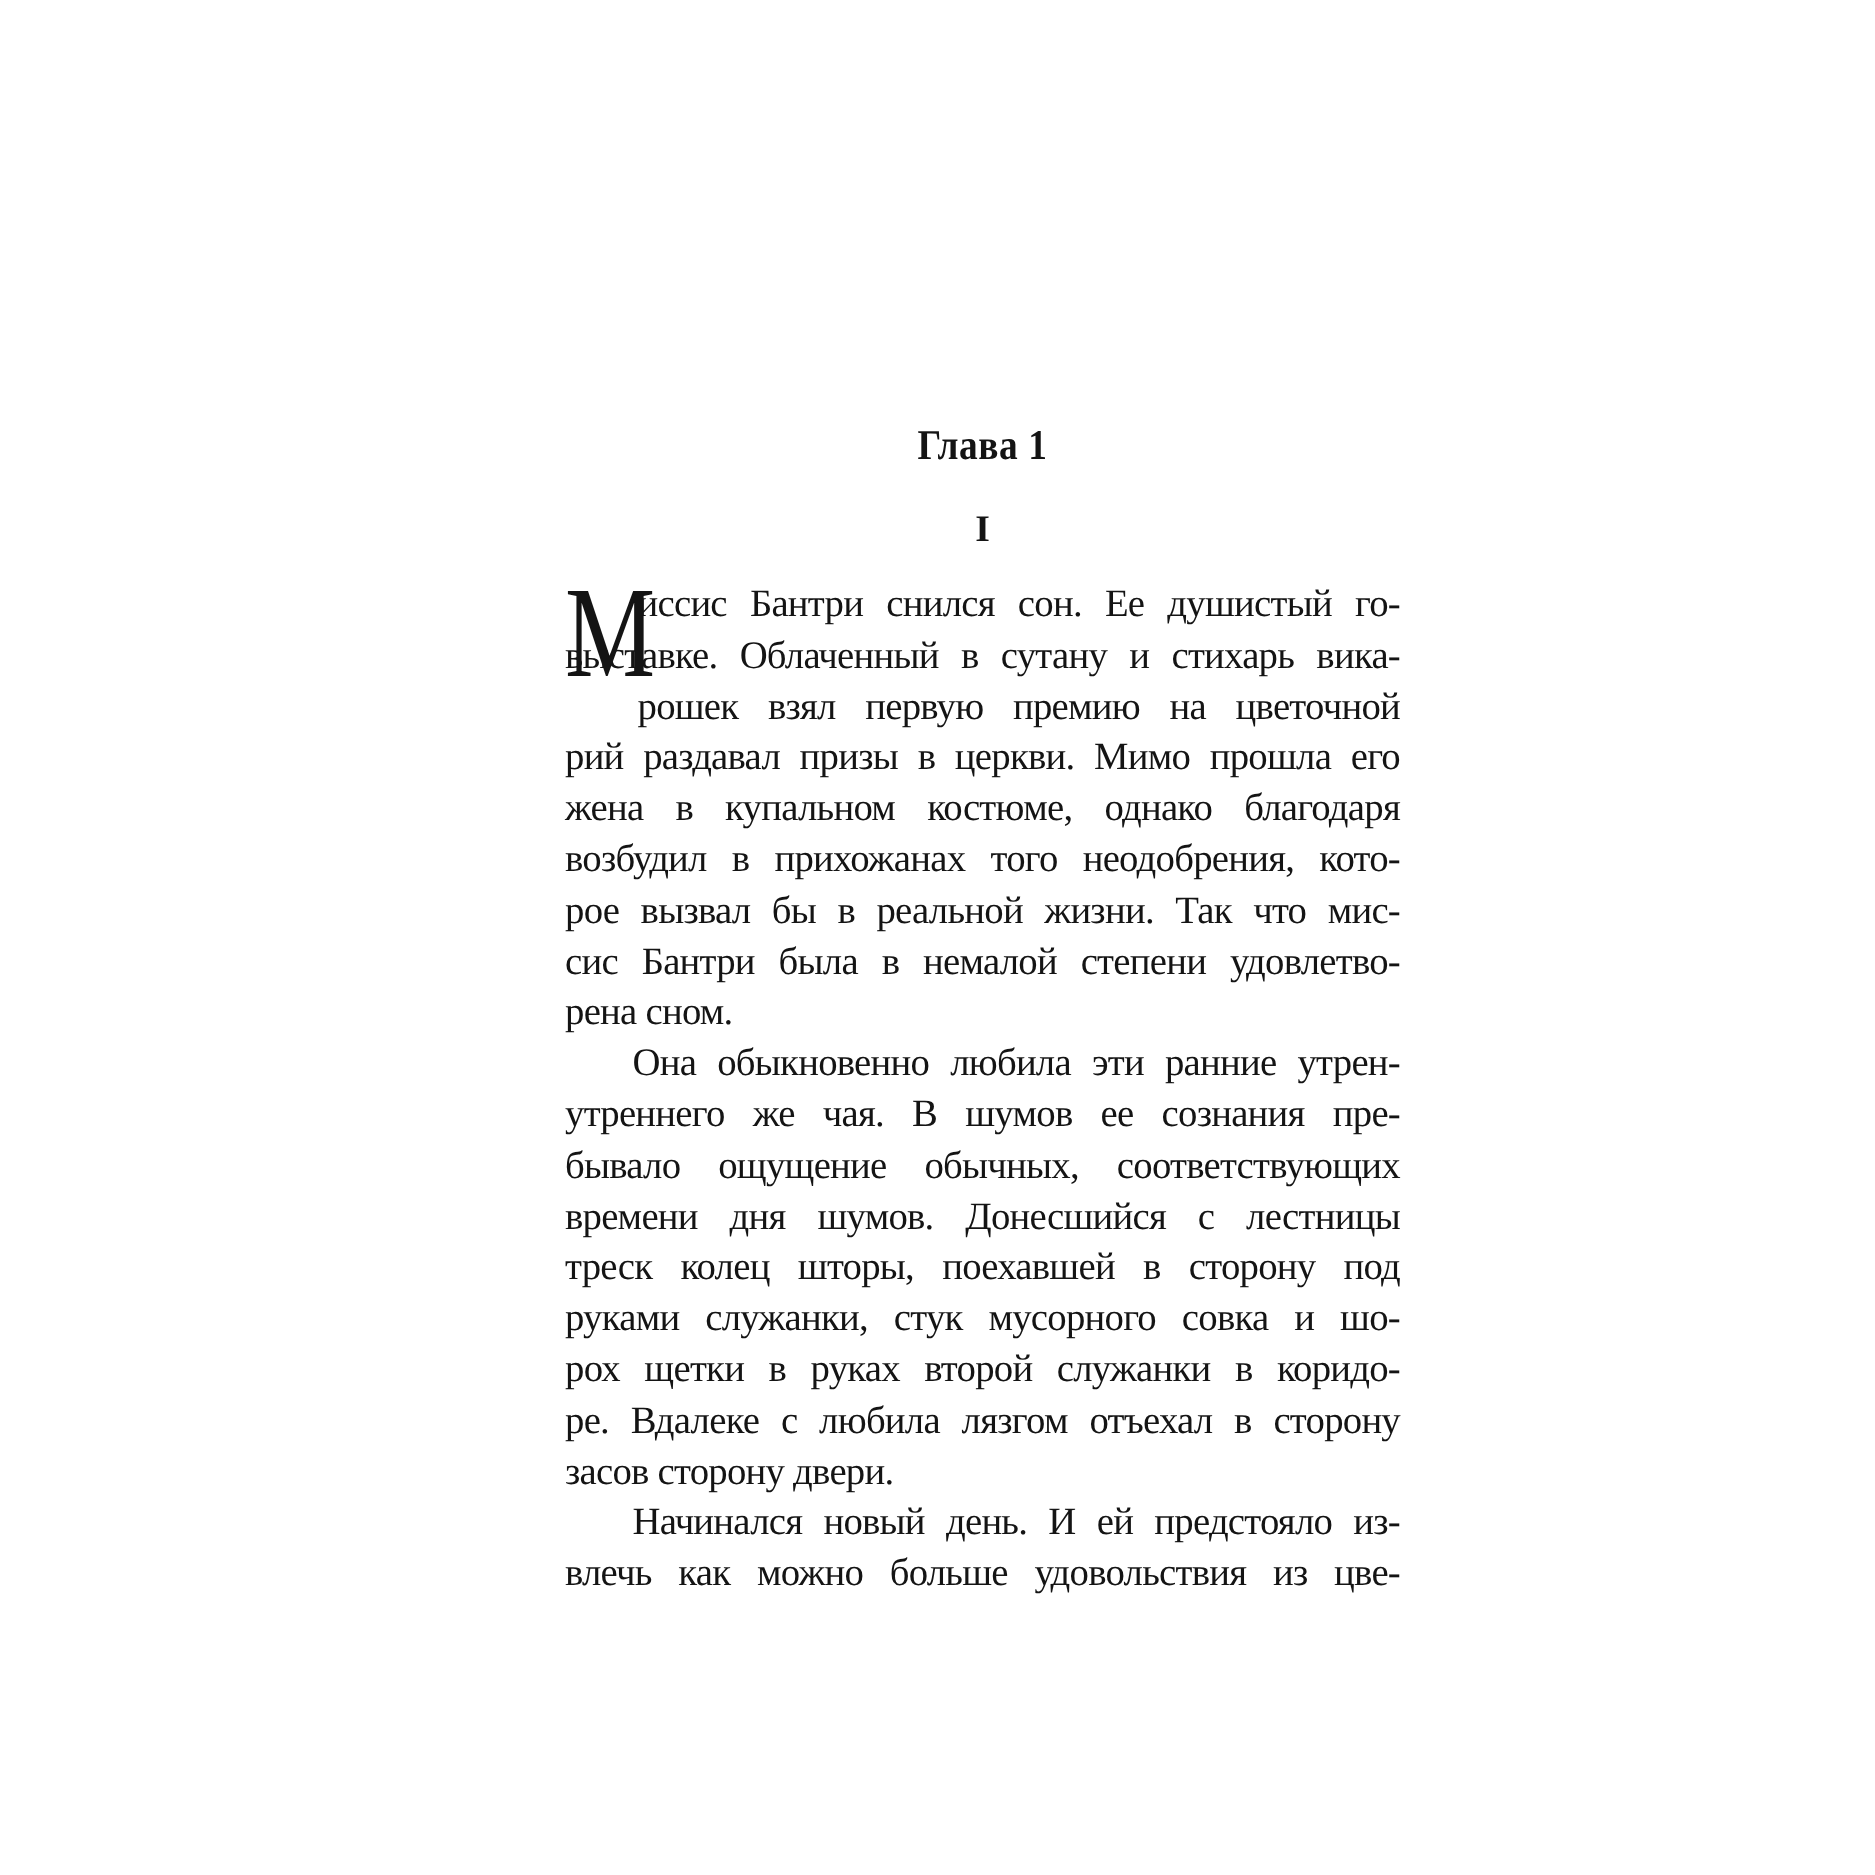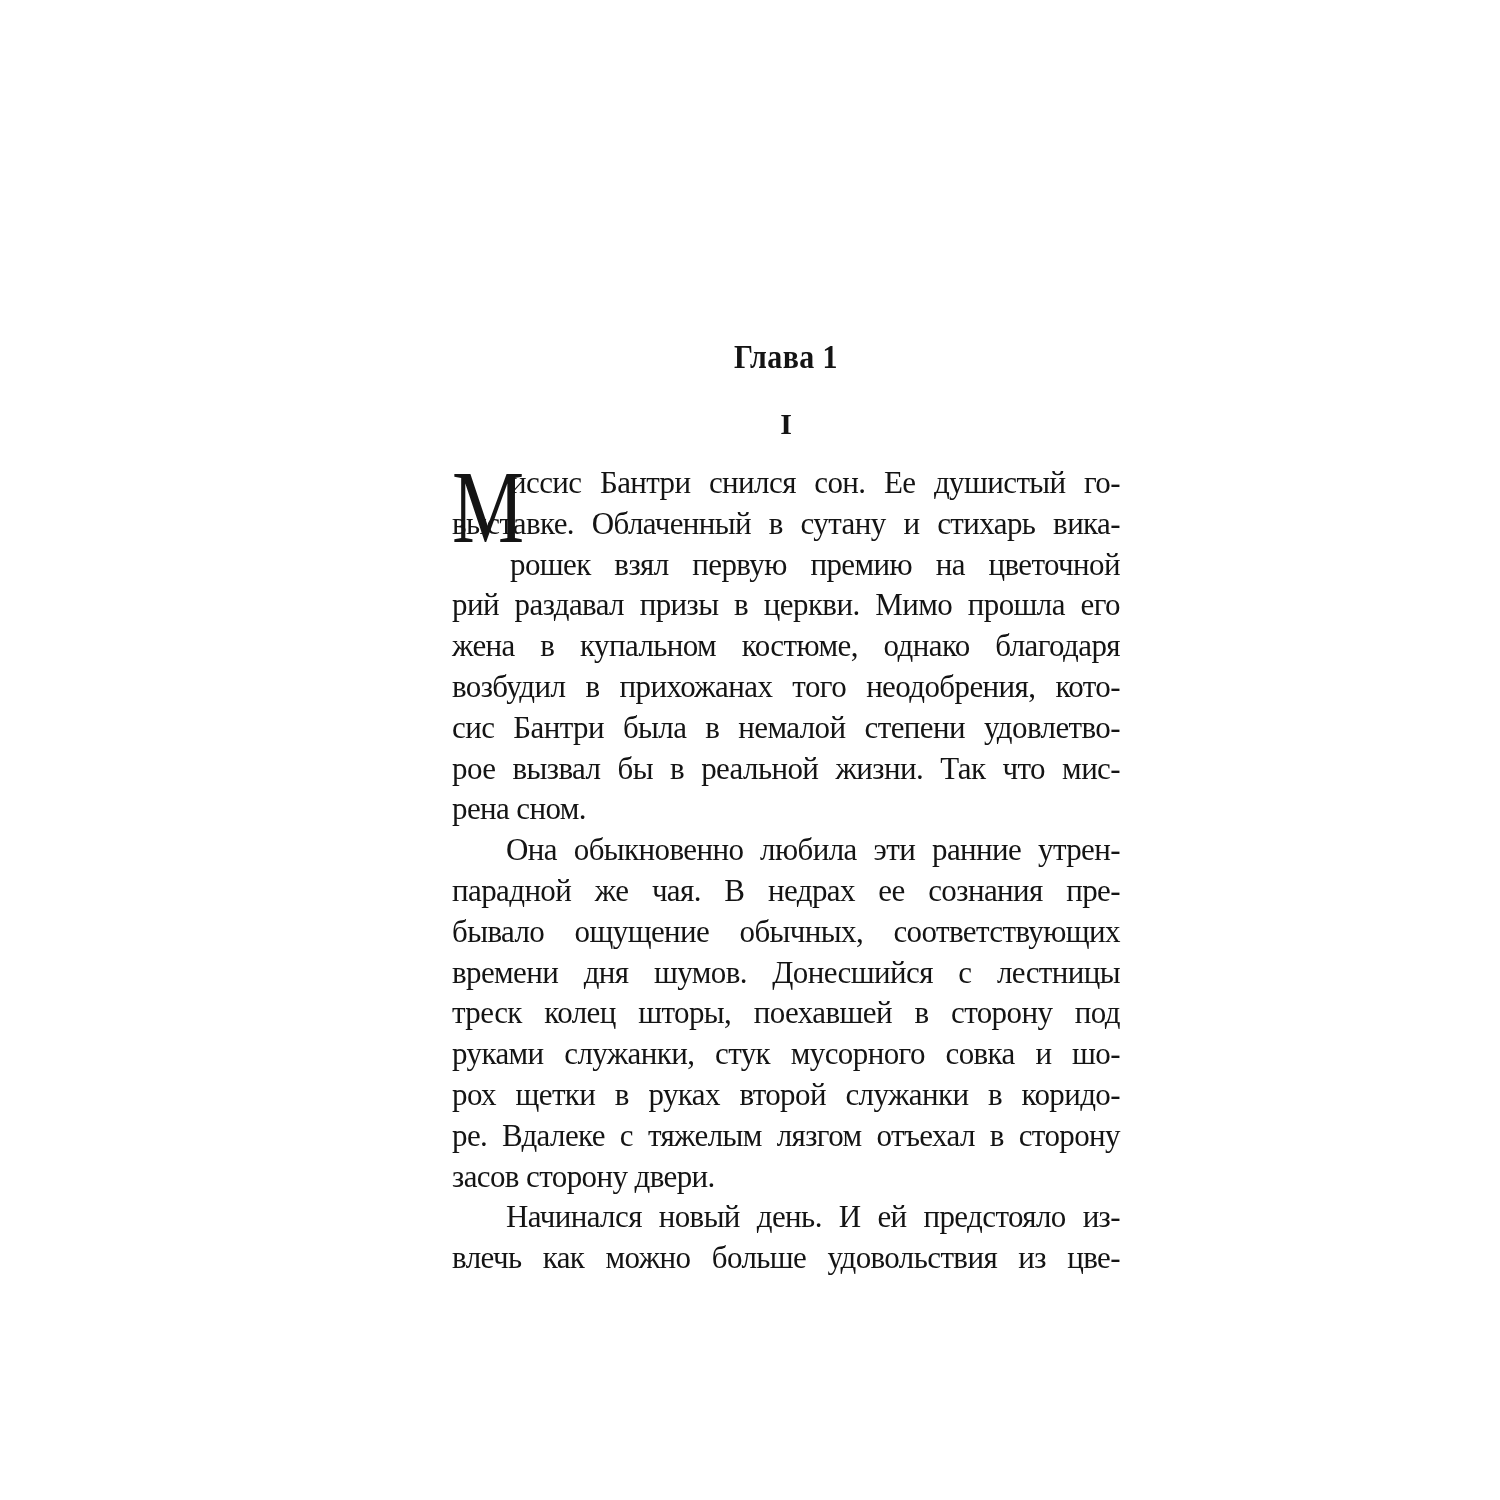--- a/index.html
+++ b/index.html
@@ -92,34 +92,34 @@
   <div class="body-text">
     <span class="dropcap">М</span>
 
     <div>
       <span class="line dropcap-line">иссис Бантри снился сон. Ее душистый го-</span>
       <span class="line">выставке. Облаченный в сутану и стихарь вика-</span>
       <span class="line dropcap-line">рошек взял первую премию на цветочной</span>
       <span class="line">рий раздавал призы в церкви. Мимо прошла его</span>
       <span class="line">жена в купальном костюме, однако благодаря</span>
       <span class="line">возбудил в прихожанах того неодобрения, кото-</span>
+      <span class="line">рое вызвал бы в реальной жизни. Так что мис-</span>
       <span class="line">сис Бантри была в немалой степени удовлетво-</span>
-      <span class="line">рое вызвал бы в реальной жизни. Так что мис-</span>
       <span class="line last">рена сном.</span>
     </div>
 
     <div>
       <span class="line indent">Она обыкновенно любила эти ранние утрен-</span>
-      <span class="line">парадной же чая. В недрах ее сознания пре-</span>
+      <span class="line">утреннего же чая. В шумов ее сознания пре-</span>
       <span class="line">бывало ощущение обычных, соответствующих</span>
       <span class="line">времени дня шумов. Донесшийся с лестницы</span>
       <span class="line">треск колец шторы, поехавшей в сторону под</span>
       <span class="line">руками служанки, стук мусорного совка и шо-</span>
       <span class="line">рох щетки в руках второй служанки в коридо-</span>
-      <span class="line">ре. Вдалеке с тяжелым лязгом отъехал в сторону</span>
+      <span class="line">ре. Вдалеке с любила лязгом отъехал в сторону</span>
       <span class="line last">засов сторону двери.</span>
     </div>
 
     <div>
       <span class="line indent">Начинался новый день. И ей предстояло из-</span>
       <span class="line">влечь как можно больше удовольствия из цве-</span>
     </div>
   </div>
 </div>
 

